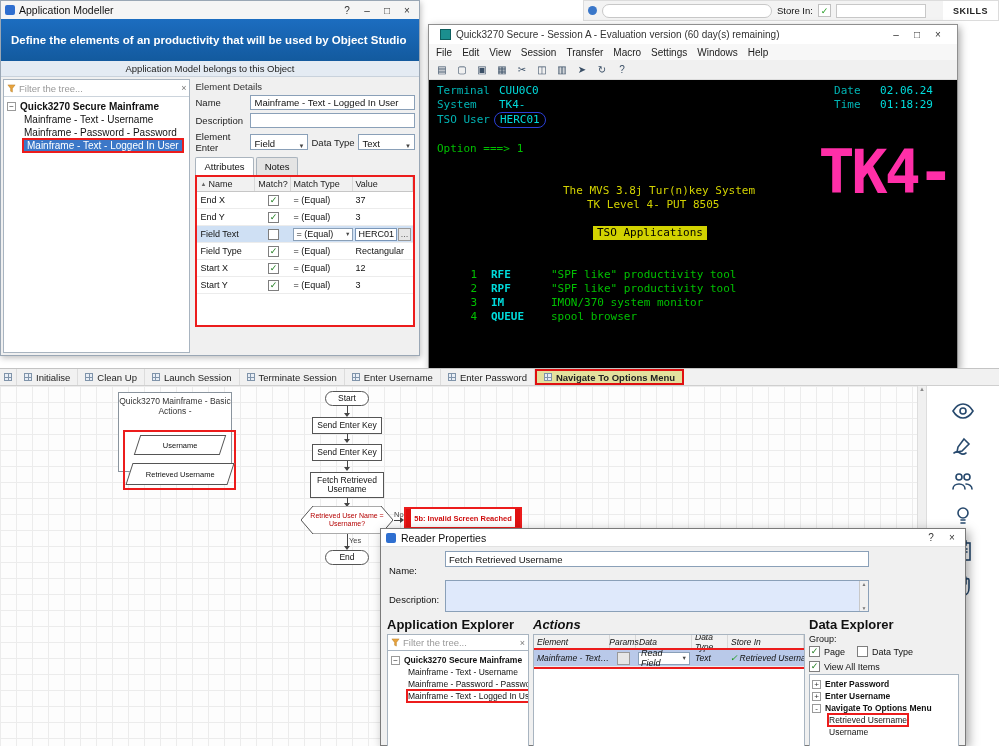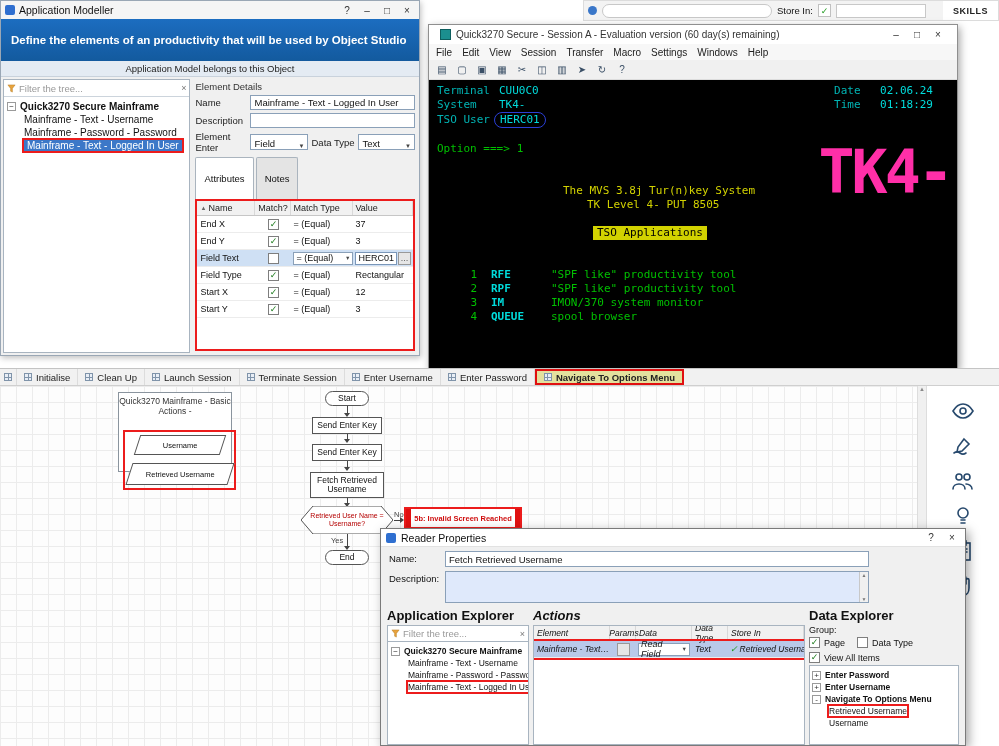--- a/index.html
+++ b/index.html
@@ -54,21 +54,21 @@
   .am-right{flex:1;padding:1px 2px;font-size:10px;}
   .ed-label{font-size:9.5px;color:#333;margin:1px 0 3px;}
   .form-row{display:flex;align-items:center;margin:3px 0;gap:3px;}
   .flabel{width:52px;flex:0 0 auto;font-size:9.5px;color:#222;}
   .flabel2{width:44px;flex:0 0 auto;font-size:9.5px;color:#222;}
   .finput{flex:1;height:15px;background:#fff;border:1px solid #8aa0b8;font-size:9.5px;
           padding:0 3px;overflow:hidden;white-space:nowrap;display:flex;align-items:center;}
   .w58{width:58px;flex:0 0 auto;}
   .flex1{flex:1;}
   .am-tabs{display:flex;margin-top:4px;font-size:9.5px;}
-  .amtab{padding:15px 8px;border:1px solid #aab4be;border-bottom:none;background:#e4e4e4;
+  .amtab{padding:3px 8px;border:1px solid #aab4be;border-bottom:none;background:#e4e4e4;
          margin-right:2px;border-radius:2px 2px 0 0;}
   .amtab.active{background:#fff;}
   .attr-box{border:2px solid #ec1c1c;background:#fff;height:152px;display:flex;flex-direction:column;}
   .at-row{display:flex;align-items:center;height:17px;border-bottom:1px solid #ececec;font-size:9px;}
   .at-h{background:#f1f1f1;border-bottom:1px solid #c6c6c6;height:15px;color:#222;}
   .at-h>span{border-right:1px solid #d8d8d8;height:100%;display:flex;align-items:center;}
   .c-name{width:58px;padding-left:3px;flex:0 0 auto;gap:2px;display:flex;align-items:center;}
   .c-match{width:36px;display:flex;justify-content:center;flex:0 0 auto;}
   .c-type{width:62px;padding-left:2px;flex:0 0 auto;display:flex;align-items:center;}
   .c-value{flex:1;padding:0 2px;display:flex;align-items:center;overflow:hidden;white-space:nowrap;}
@@ -158,21 +158,21 @@
               gap:9px;padding-top:12px;}
   .side-ic{width:28px;height:26px;display:flex;align-items:center;justify-content:center;}
 
   
   .reader-props{position:absolute;left:380px;top:528px;width:586px;height:218px;background:#f0f0f0;
                 border:1px solid #7a7a7a;box-shadow:3px 3px 10px rgba(0,0,0,.35);font-size:10px;}
   .rp-titlebar{height:18px;background:#fff;display:flex;align-items:center;gap:5px;padding:0 5px;
                font-size:10.5px;border-bottom:1px solid #e2e2e2;}
   .rp-titlebar .ttl{flex:1;}
   .rp-row{display:flex;align-items:flex-start;margin:4px 8px 0;}
-  .rp-lab{width:56px;flex:0 0 auto;padding-top:2px;font-size:9.5px;}
+  .rp-lab{width:56px;flex:0 0 auto;padding-top:2px;font-size:9.5px;margin-top:12px;}
   .rp-name-input{width:424px;height:16px;background:#fff;border:1px solid #8aa0b8;font-size:9.5px;
                  padding:0 3px;display:flex;align-items:center;}
   .rp-desc{width:424px;height:32px;background:#dfe9fb;border:1px solid #8aa0b8;position:relative;}
   .mini-scroll{position:absolute;right:0;top:0;bottom:0;width:9px;background:#f0f0f0;
                border-left:1px solid #c8c8c8;display:flex;flex-direction:column;
                justify-content:space-between;align-items:center;font-size:5px;color:#777;}
   .rp-panels{display:flex;gap:4px;margin:4px 6px 0;height:138px;}
   .rp-h{font-weight:bold;font-size:13px;margin:1px 0 2px;}
   .rp-appexp{width:142px;display:flex;flex-direction:column;}
   .rp-appexp .tree-box{flex:1;background:#fff;border:1px solid #a8b4c0;border-top:none;
@@ -508,21 +508,21 @@
 
       <div class="hl" style="left:394px;top:134px;width:7px;"></div>
         <div class="ah-r" style="left:400px;top:131px;"></div>
       <span class="branch-lbl" style="left:394px;top:124px;">No</span>
       <div class="err-annot">
         <div class="err-node">5b: Invalid Screen Reached</div>
       </div>
 
       <div class="vl" style="left:347px;top:148px;height:13px;"></div>
         <div class="ah-d" style="left:344px;top:160px;"></div>
-      <span class="branch-lbl" style="left:331px;top:150px;">Yes</span>
+      <span class="branch-lbl" style="left:349px;top:150px;">Yes</span>
       <div class="fnode pill" style="left:325px;top:164px;width:44px;height:15px;">End</div>
     </div>
 
     <div class="flow-scrollbar">
       <span>▲</span>
       <span>▼</span>
     </div>
 
     <div class="side-panel">
       <span class="side-ic">

